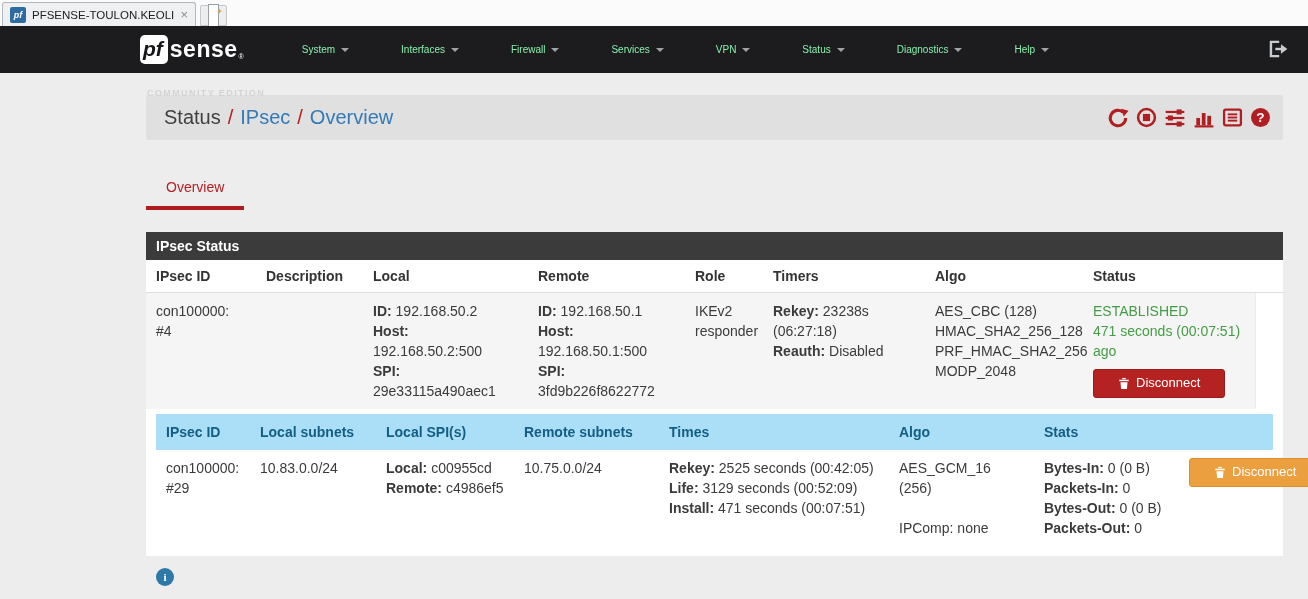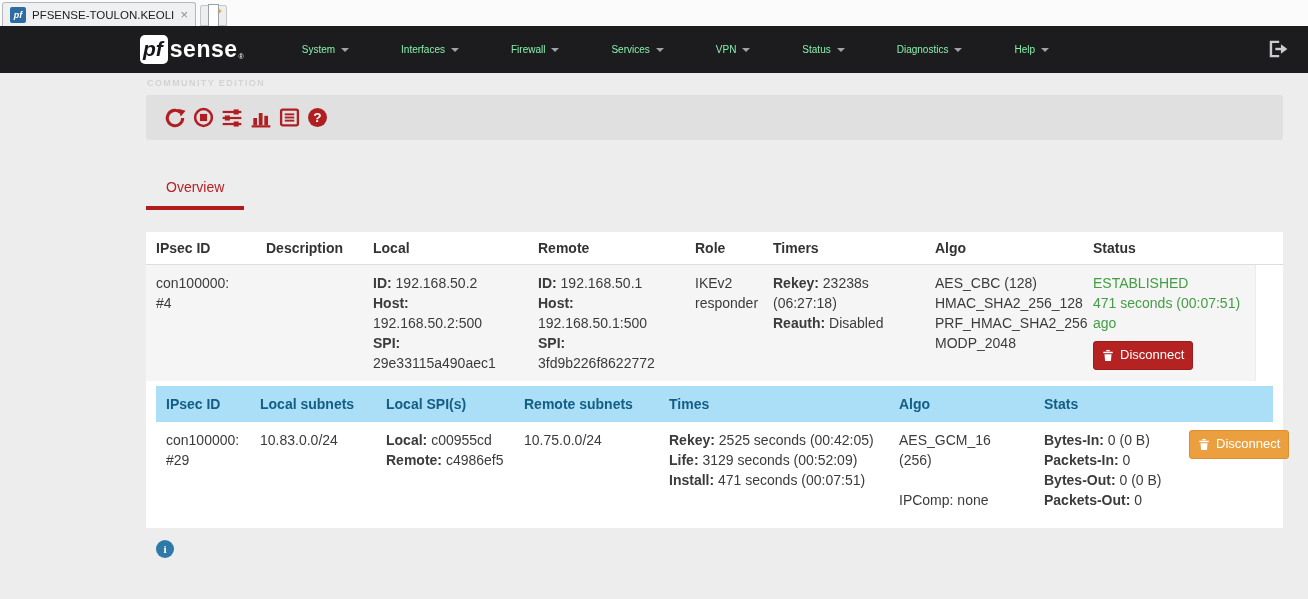--- a/index.html
+++ b/index.html
@@ -24,21 +24,21 @@
   .brand { display:flex; align-items:center; }
   .brand-box { background:#fff; color:#17171a; font-weight:bold; font-style:italic; font-size:21px;
     line-height:1; padding:3px 5px 5px 3px; border-radius:5px; }
   .brand-sense { color:#fff; font-weight:bold; font-size:23px; letter-spacing:.5px; margin-left:2px; }
   .brand-r { color:#fff; font-size:7px; align-self:flex-end; margin:0 0 4px 1px; }
   .menus { display:flex; margin-left:32px; }
   .menu-item { padding:0 26px; color:#86efac; font-size:10px; cursor:pointer; white-space:nowrap; }
   .caret { display:inline-block; width:0; height:0; border-left:4px solid transparent;
     border-right:4px solid transparent; border-top:4px solid #9ea3a8; margin-left:6px; vertical-align:middle; }
   .logout { position:absolute; right:20px; top:12px; color:#c9cdd1; cursor:pointer; }
-  .community { position:absolute; left:147px; top:78px; font-size:9px; font-weight:bold;
+  .community { position:absolute; left:147px; top:88px; font-size:9px; font-weight:bold;
     letter-spacing:1.4px; color:#d3d3d3; z-index:2; }
 
   
   .page { height:526px; background:#ededed; padding-top:22px; position:relative; }
   .container { width:1137px; margin-left:146px; }
 
   .header-bar { background:#e0e0e0; border-radius:3px; height:45px; display:flex;
     align-items:center; justify-content:space-between; padding:0 12px 0 18px; }
   .crumbs { font-size:20px; color:#3f3f41; }
   .crumb-sep { color:#b11e22; padding:0 7px; }
@@ -55,21 +55,21 @@
   .panel-heading { background:#3b3b3b; color:#fff; font-weight:bold; font-size:14px; padding:6px 10px; }
   table { border-collapse:collapse; width:100%; table-layout:fixed; font-size:14px; }
   th { text-align:left; padding:8px 10px; border-bottom:1px solid #ddd; font-weight:bold; color:#333; }
   td { padding:8px 10px; vertical-align:top; line-height:20px; }
   .main-row td { background:#f5f5f5; }
   .main-row td.spacer-cell { background:#fff; border-left:1px solid #ececec; }
   b { font-weight:bold; }
   .status-green { color:#449d44; }
 
   .btn { display:inline-flex; align-items:center; gap:6px; border-radius:3px; color:#fff;
-    font-size:13px; padding:3px 8px 4px; cursor:pointer; white-space:nowrap; }
+    font-size:13px; padding:3px 24px 4px; cursor:pointer; white-space:nowrap; }
   .btn-danger { background:#b42322; border:1px solid #9a1c1b; margin-top:8px; }
   .btn-warning { background:#ec9f3f; border:1px solid #dd8f2d; }
 
   .child-cell { padding:5px 10px 10px; background:#fff; }
   .child-table thead th { background:#abdef7; color:#135e84; border-bottom:none; }
   .child-table td { background:#fff; }
 
   .info-circle { width:18px; height:18px; border-radius:50%; background:#2e79a8; color:#fff;
     font-weight:bold; font-size:11px; font-family:"Liberation Serif","DejaVu Serif",serif;
     display:flex; align-items:center; justify-content:center; margin:12px 0 0 10px; cursor:pointer; }
@@ -112,20 +112,23 @@
       <polygon points="13.6,5.6 19.4,10 13.6,14.4" fill="currentColor"></polygon>
     </svg>
   </span>
 </div>
 <div class="community">COMMUNITY EDITION</div>
 
 <div class="page">
   <div class="container">
 
     <div class="header-bar">
+      <div class="crumbs">
+        <span>Status</span><span class="crumb-sep">/</span><a class="crumb-link">IPsec</a><span class="crumb-sep">/</span><a class="crumb-link">Overview</a>
+      </div>
       <div class="hdr-icons">
         <svg viewBox="0 0 20 20" width="22" height="22">
           <path d="M17 10a7 7 0 1 1-2.1-5" fill="none" stroke="currentColor" stroke-width="2.8"></path>
           <polygon points="12.9,1.6 19.6,3.3 15.2,8.6" fill="currentColor"></polygon>
         </svg>
         <svg viewBox="0 0 20 20" width="21" height="21">
           <circle cx="10" cy="10" r="8" fill="none" stroke="currentColor" stroke-width="2.4"></circle>
           <rect x="6.6" y="6.6" width="6.8" height="6.8" fill="currentColor"></rect>
         </svg>
         <svg viewBox="0 0 20 20" width="22" height="22" stroke="currentColor">
@@ -153,20 +156,21 @@
           <text x="10" y="14.5" text-anchor="middle" font-size="13" font-weight="bold" fill="#fff">?</text>
         </svg>
       </div>
     </div>
 
     <ul class="tabs">
       <li class="tab-item active">Overview</li>
     </ul>
 
     <div class="panel">
+      <div class="panel-heading">IPsec Status</div>
 
       <table>
         <colgroup>
           <col style="width:110px">
             <col style="width:107px">
             <col style="width:165px">
             <col style="width:157px">
           <col style="width:78px">
             <col style="width:162px">
             <col style="width:158px">

